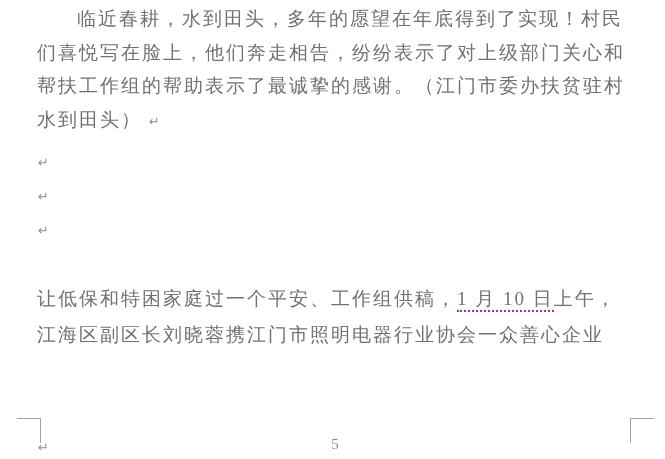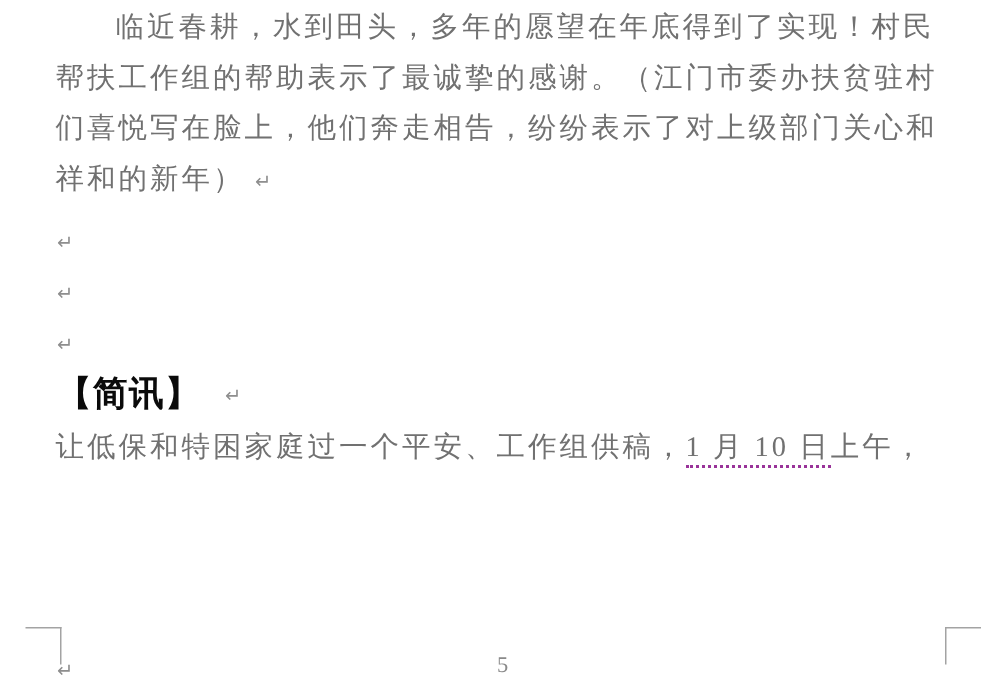--- a/index.html
+++ b/index.html
@@ -43,39 +43,37 @@
     font-size:15px; line-height:16px; color:#8a8a8a;
   }
 </style>
 </head>
 <body>
 
 <div class="page">
 
   <div class="para para-intro">
     <div class="line indent-2">临近春耕，水到田头，多年的愿望在年底得到了实现！村民</div>
+    <div class="line">们喜悦写在脸上，他们奔走相告，纷纷表示了对上级部门关心和</div>
     <div class="line">帮扶工作组的帮助表示了最诚挚的感谢。（江门市委办扶贫驻村</div>
-    <div class="line">们喜悦写在脸上，他们奔走相告，纷纷表示了对上级部门关心和</div>
     <div class="line">
-      <span>祥和的新年）</span><span class="pilcrow inline-pilcrow">↵</span>
+      <span>水到田头）</span><span class="pilcrow inline-pilcrow">↵</span>
     </div>
   </div>
 
   <span class="pilcrow empty-mark em-1">↵</span>
   <span class="pilcrow empty-mark em-2">↵</span>
   <span class="pilcrow empty-mark em-3">↵</span>
 
-  <div class="heading">
-    <span>【简讯】</span><span class="pilcrow">↵</span>
-  </div>
 
   <div class="para para-brief">
     <div class="line">
       <span>让低保和特困家庭过一个平安、工作组供稿，</span><span class="grammar-underline">1 月 10 日</span><span>上午，</span>
     </div>
+    <div class="line">江海区副区长刘晓蓉携江门市照明电器行业协会一众善心企业</div>
   </div>
 
   <div class="crop-mark crop-mark-left"></div>
   <div class="crop-mark crop-mark-right"></div>
 
   <span class="pilcrow footer-pilcrow">↵</span>
   <div class="page-number">5</div>
 
 </div>
 

